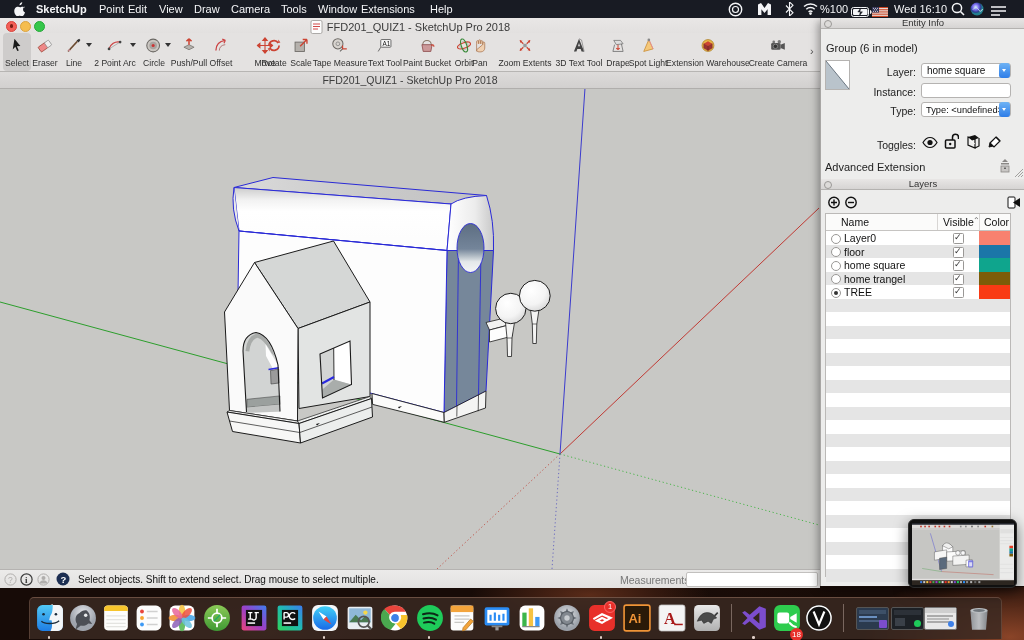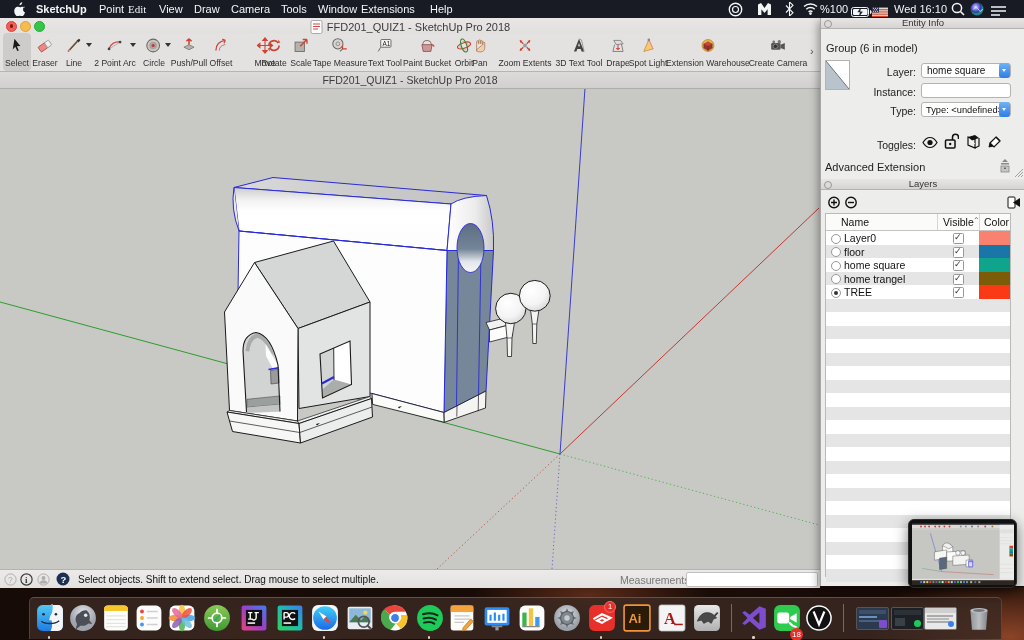--- a/index.html
+++ b/index.html
@@ -56,21 +56,21 @@
 </head>
 <body>
 <div id="stage">
 
   <div id="menubar" class="abs">
     <div class="mitem" style="left:14px;top:2px;"><svg width="12" height="14" viewBox="0 0 17 20">
           <path fill="#f4f5f7" d="M11.8 0c.1 1.2-.4 2.4-1.1 3.3-.8.9-2 1.6-3.2 1.5-.1-1.2.5-2.4 1.2-3.2C9.4.7 10.7.1 11.8 0zM15.6 6.8c-1.6 1-2.6 2.6-2.6 4.5 0 2.1 1.3 4 3.1 4.8-.4 1.2-.9 2.3-1.6 3.3-1 1.4-2 2.6-3.4 2.6-1.4 0-1.8-.8-3.4-.8-1.6 0-2.1.8-3.4.8-1.4 0-2.5-1.3-3.4-2.7C-.9 16.6-1.5 12 .8 9.2 1.9 7.8 3.6 7 5.2 7c1.4 0 2.3.8 3.4.8 1.1 0 1.9-.8 3.5-.8 1.2 0 2.5.3 3.5 1.6z" transform="translate(.9 .2) scale(.92)"></path>
         </svg></div>
     <div class="mitem" style="left:36px;font-weight:bold;">SketchUp</div>
     <div class="mitem" style="left:99px;">Point</div>
-    <div class="mitem" style="left:128px;font-family:Liberation Serif, serif;">Edit</div>
+    <div class="mitem" style="left:128px;">Edit</div>
     <div class="mitem" style="left:159px;">View</div>
     <div class="mitem" style="left:194px;">Draw</div>
     <div class="mitem" style="left:231px;">Camera</div>
     <div class="mitem" style="left:281px;">Tools</div>
     <div class="mitem" style="left:318px;">Window</div>
     <div class="mitem" style="left:361px;">Extensions</div>
     <div class="mitem" style="left:430px;">Help</div>
     <div class="mitem" style="left:728px;top:2px;"><svg width="15" height="15" viewBox="0 0 15 15">
           <circle cx="7.5" cy="7.5" r="6.2" fill="none" stroke="#f4f5f7" stroke-width="1.4"></circle>
           <path d="M4.5 7.5a3 3 0 0 1 6 0a3 3 0 0 1-6 0" fill="none" stroke="#f4f5f7" stroke-width="1.2"></path>

